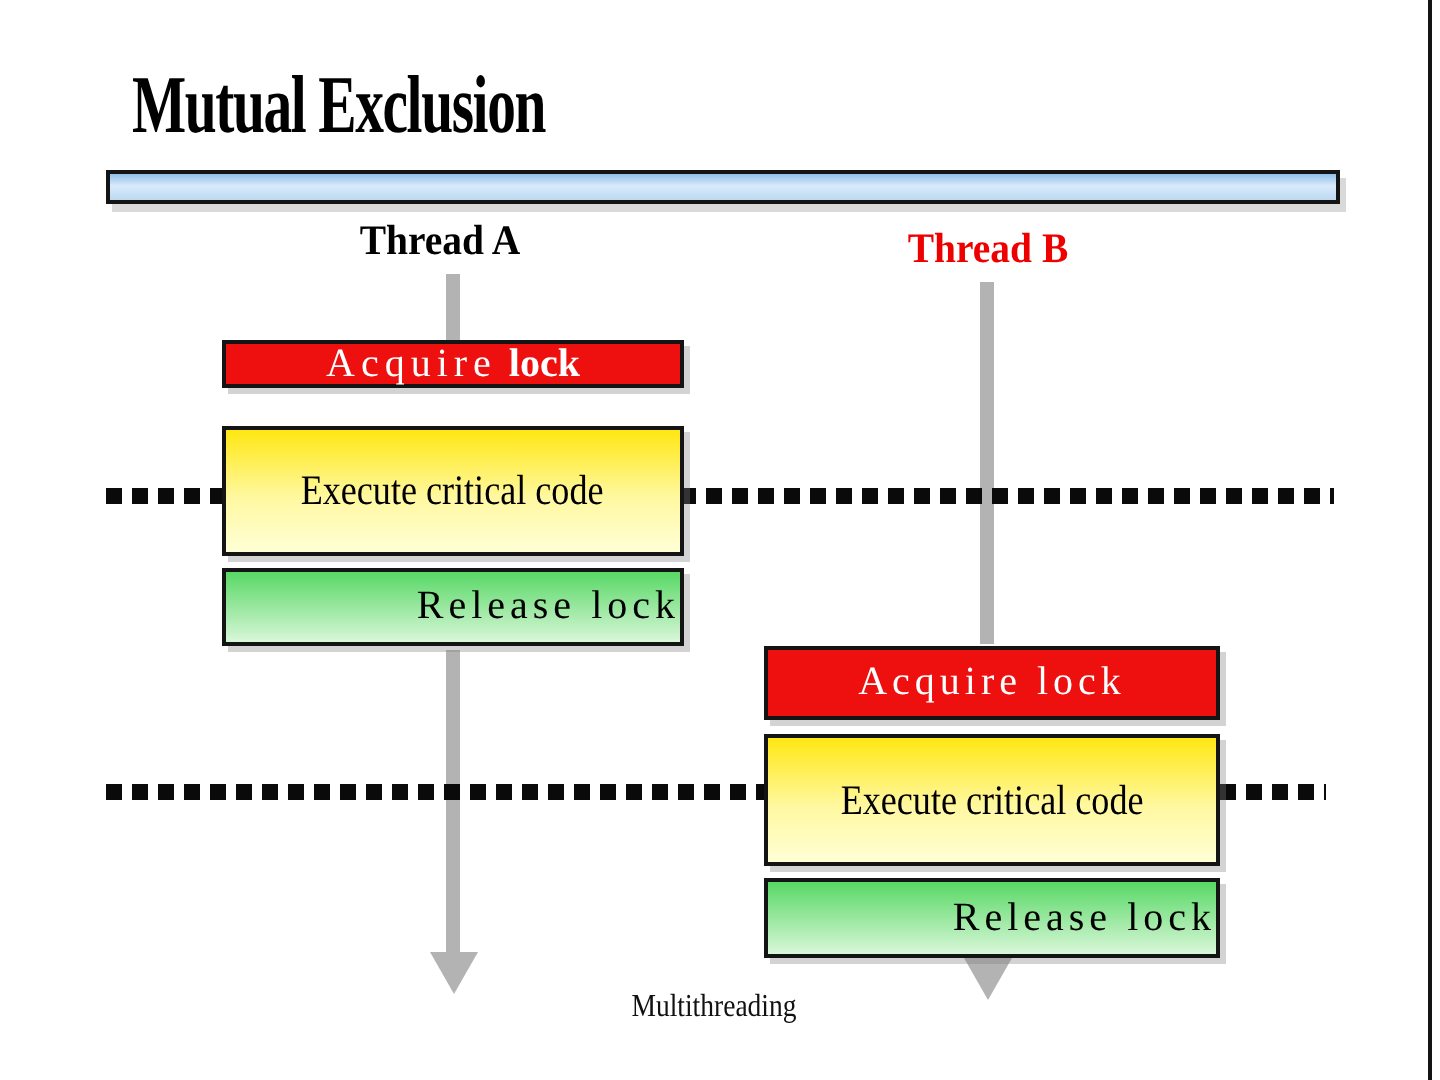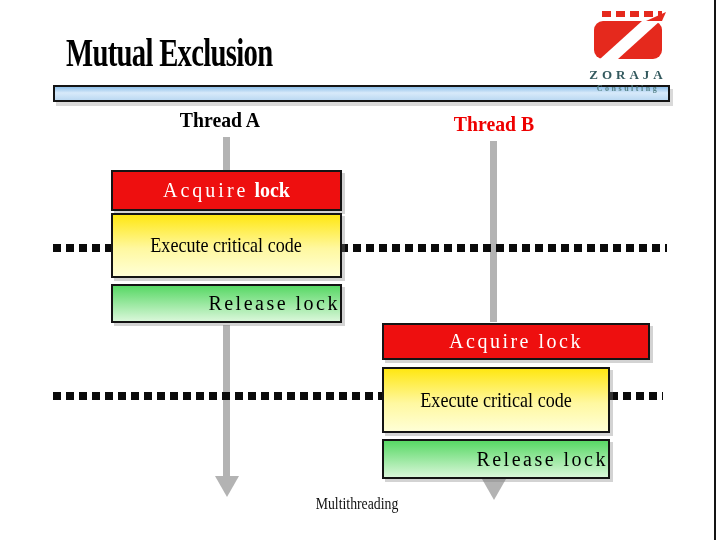--- a/index.html
+++ b/index.html
@@ -69,58 +69,48 @@
   }
 </style>
 </head>
 <body>
 
 <div class="slide">
 
   <h1 class="title">Mutual Exclusion</h1>
   <div class="title-bar"></div>
 
-  <div class="logo">
-    <svg width="84" height="54" viewBox="0 0 84 54">
-      <line x1="16" y1="6" x2="76" y2="6" stroke="#e5291d" stroke-width="6" stroke-dasharray="9,5"></line>
-      <rect x="8" y="13" width="68" height="38" rx="9" fill="#e5291d"></rect>
-      <polygon points="14,51 32,51 74,13 56,13" fill="#ffffff"></polygon>
-      <polygon points="60,13 76,13 80,4" fill="#e5291d"></polygon>
-    </svg>
-    <div class="logo-brand">ZORAJA</div>
-    <div class="logo-tagline">Consulting</div>
-  </div>
 
   <div class="tline" style="left:223px;top:137px;height:33px;"></div>
   <div class="tline" style="left:223px;top:325px;height:151px;"></div>
   <div class="arrow-head" style="left:215px;top:476px;"></div>
 
   <div class="tline" style="left:490px;top:141px;height:181px;"></div>
   <div class="arrow-head" style="left:482px;top:479px;"></div>
 
   <div class="dash" style="left:53px;top:244px;width:58px;"></div>
   <div class="dash" style="left:340px;top:244px;width:327px;"></div>
   <div class="dash" style="left:53px;top:392px;width:329px;"></div>
   <div class="dash" style="left:610px;top:392px;width:53px;"></div>
 
   <div class="thread-label a" style="left:160px;top:108px;">Thread A</div>
   <div class="thread-label b" style="left:434px;top:112px;">Thread B</div>
 
-  <div class="box red" style="left:111px;top:170px;width:231px;height:41px;">
+  <div class="box red" style="left:111px;top:170px;width:231px;height:24px;">
     <span class="spaced">Acquire</span>
       <span class="boldpart">lock</span>
   </div>
   <div class="box yellow" style="left:111px;top:213px;width:231px;height:65px;">
     <span class="condensed">Execute critical code</span>
   </div>
   <div class="box green" style="left:111px;top:284px;width:231px;height:39px;">
     <span class="spaced-sm">Release lock</span>
   </div>
 
-  <div class="box red" style="left:382px;top:323px;width:268px;height:37px;">
+  <div class="box red" style="left:382px;top:323px;width:228px;height:37px;">
     <span class="spaced-sm">Acquire lock</span>
   </div>
   <div class="box yellow" style="left:382px;top:367px;width:228px;height:66px;">
     <span class="condensed">Execute critical code</span>
   </div>
   <div class="box green" style="left:382px;top:439px;width:228px;height:40px;">
     <span class="spaced-sm">Release lock</span>
   </div>
 
   <div class="footer">Multithreading</div>

